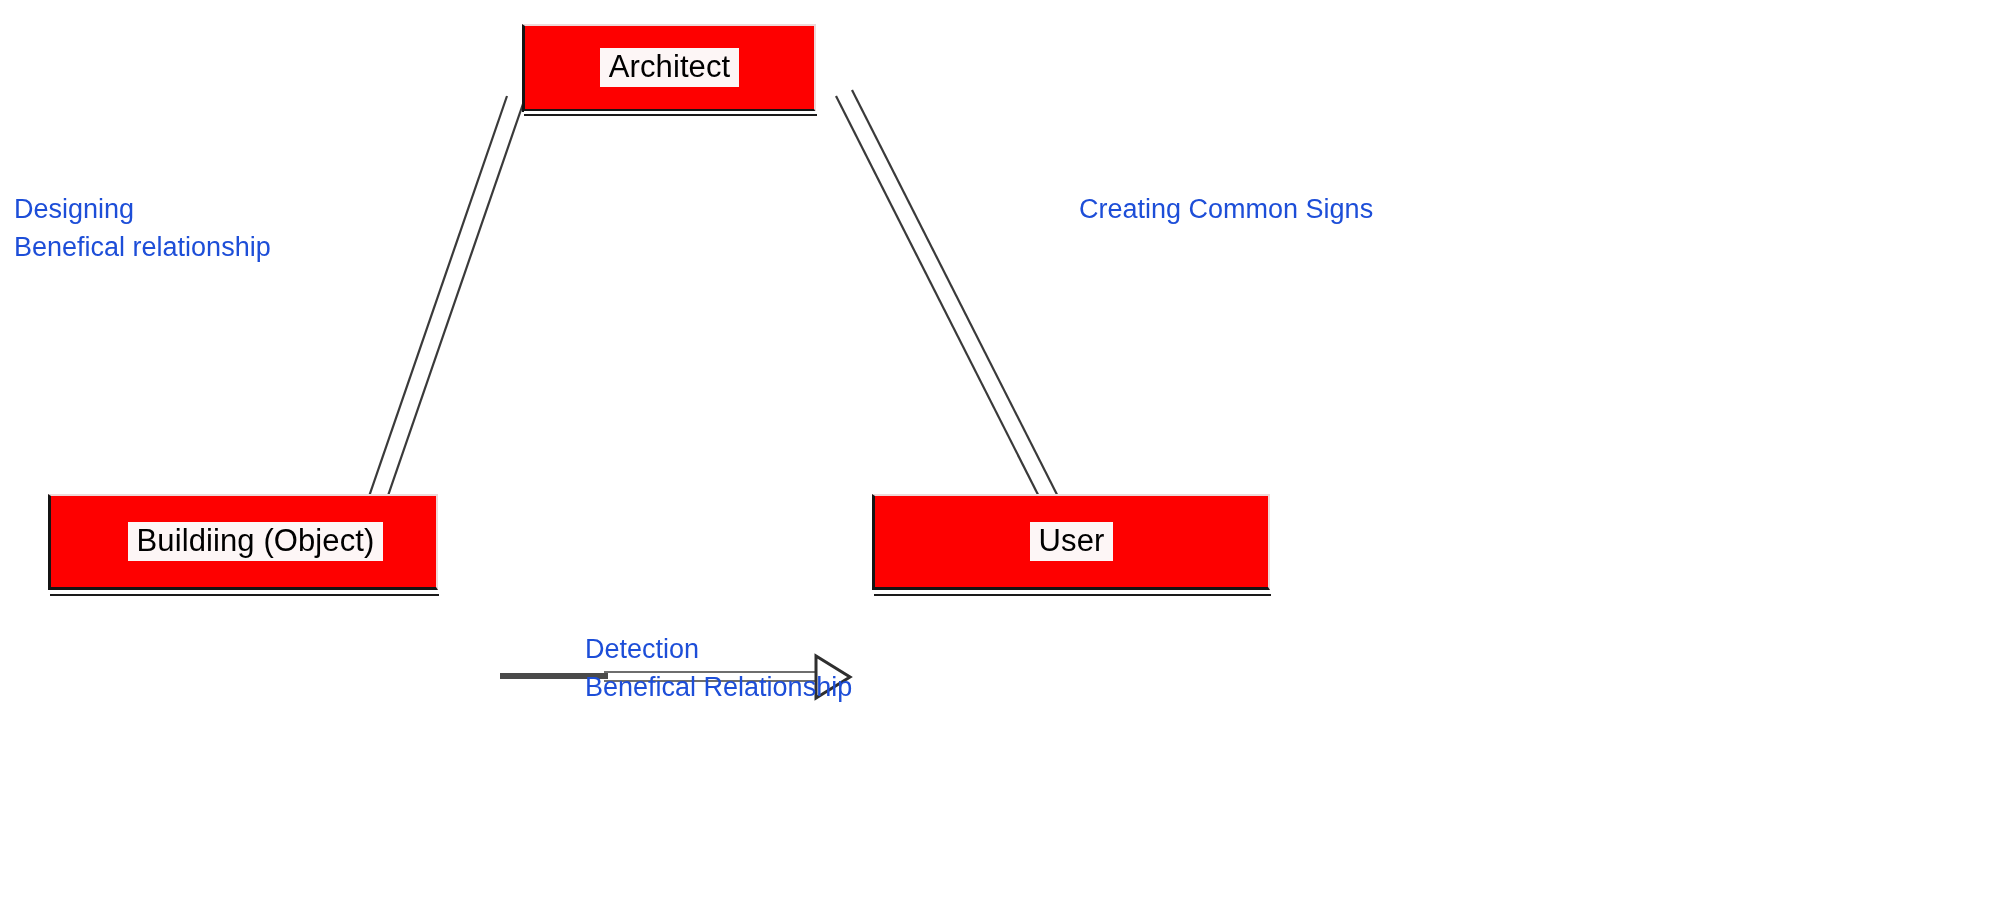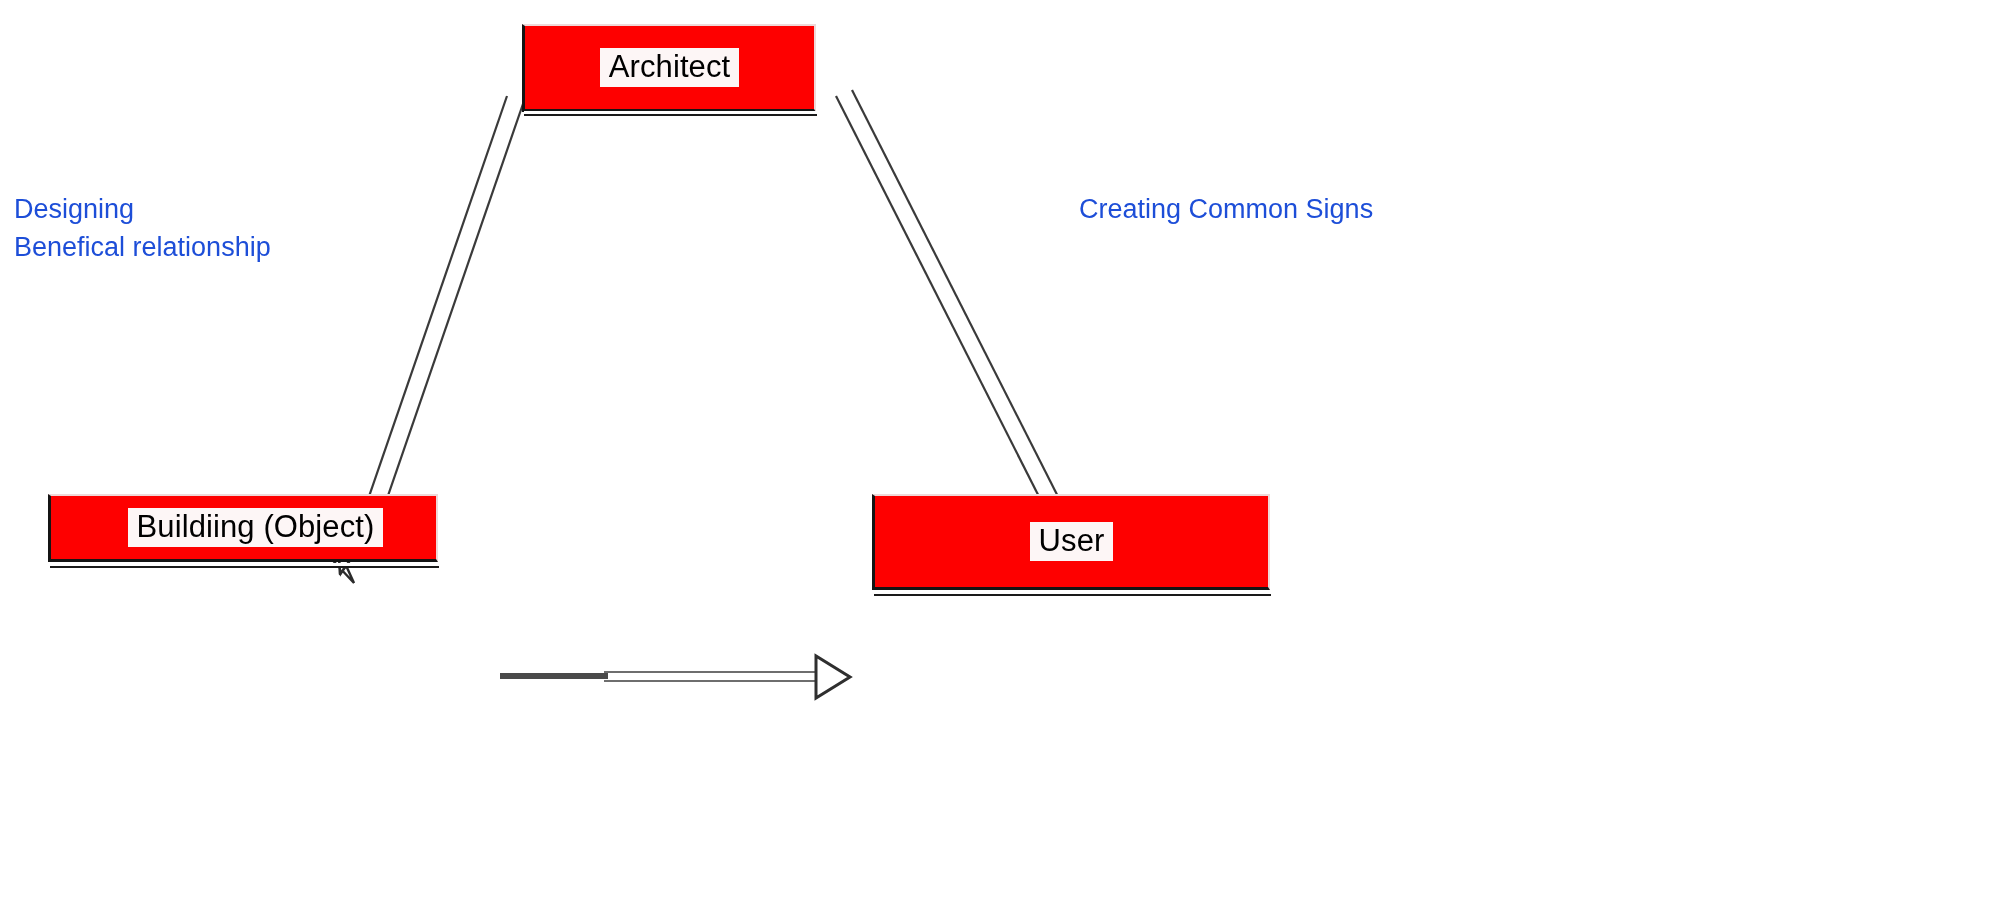--- a/index.html
+++ b/index.html
@@ -56,21 +56,21 @@
   #node-architect {
     left: 522px;
     top: 24px;
     width: 294px;
     height: 88px;
   }
   #node-building {
     left: 48px;
     top: 494px;
     width: 390px;
-    height: 68px;
+    height: 96px;
     padding-left: 24px;
   }
   #node-building::after {
     bottom: -9px;
   }
   #node-user {
     left: 872px;
     top: 494px;
     width: 398px;
     height: 96px;
@@ -151,14 +151,18 @@
 
   <div id="label-left" class="annotation">
     <span class="ln">Designing</span>
     <span class="ln">Benefical relationship</span>
   </div>
 
   <div id="label-right" class="annotation">
     <span class="ln">Creating Common Signs</span>
   </div>
 
+  <div id="label-bottom" class="annotation">
+    <span class="ln">Detection</span>
+    <span class="ln">Benefical Relationship</span>
+  </div>
 
 </div>
 
 </body></html>

